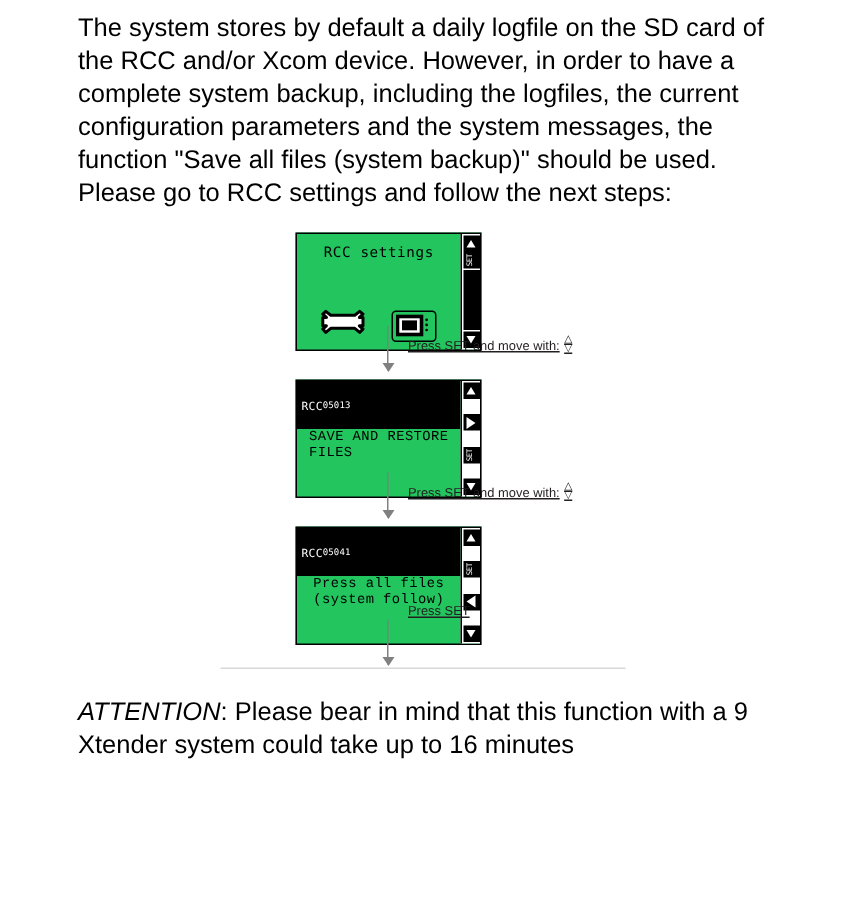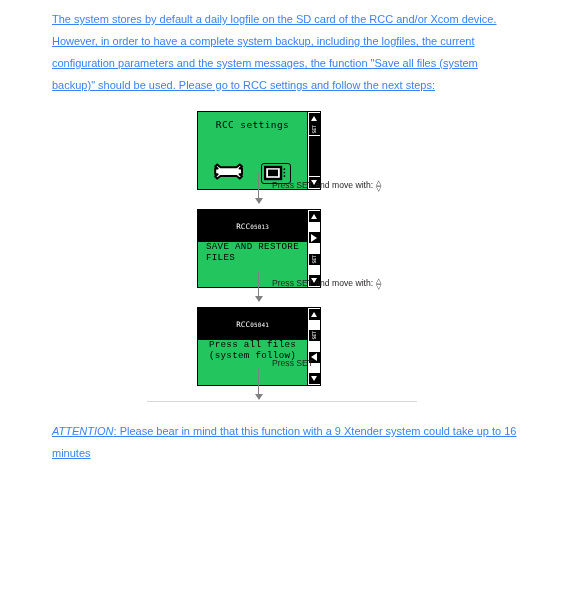--- a/index.html
+++ b/index.html
@@ -15,25 +15,24 @@
     font-family: "Liberation Sans", sans-serif;
     color: #231f20;
   }
   .page {
     position: absolute;
     left: 52px;
     top: 0;
     width: 468px;
   }
   p.para {
-    font-size: 11px;
+    font-size: 17px;
     line-height: 22px;
     margin: 0 0 14px 0;
-    color: #3b82f6;
-    text-decoration: underline;
+    color: #000000;
   }
   p.intro { margin-top: 8px; }
   .italic-lead { font-style: italic; }
 
   ul.bullets {
     margin: 6px 0 14px 0;
     padding-left: 28px;
     list-style: none;
   }
   ul.bullets li {
@@ -155,21 +154,21 @@
     padding: 1px 2px;
     display: flex;
     align-items: center;
   }
   .lcd-header {
     height: 11px;
     background: #000;
     color: #fff;
     display: flex;
     align-items: center;
-    justify-content: center;
+    justify-content: flex-start;
     padding: 16px 3px;
     box-sizing: border-box;
     font-family: "DejaVu Sans Mono", monospace;
     font-size: 7.5px;
     letter-spacing: 0.2px;
   }
   .lcd-code {
     font-family: "DejaVu Sans Mono", monospace;
     font-size: 6px;
     letter-spacing: 0.1px;
@@ -206,22 +205,23 @@
     border-right: 4px solid transparent;
     border-top: 6px solid #808080;
   }
   .step-label {
     position: absolute;
     left: 220px;
     font-size: 8.6px;
     color: #231f20;
     white-space: nowrap;
     display: flex;
-    align-items: flex-start;
+    align-items: center;
     gap: 3px;
+    text-decoration: underline;
   }
   .ud-glyph {
     display: inline-flex;
     flex-direction: column;
     align-items: center;
     line-height: 6px;
     font-size: 7px;
     color: #231f20;
   }
   .divider {

